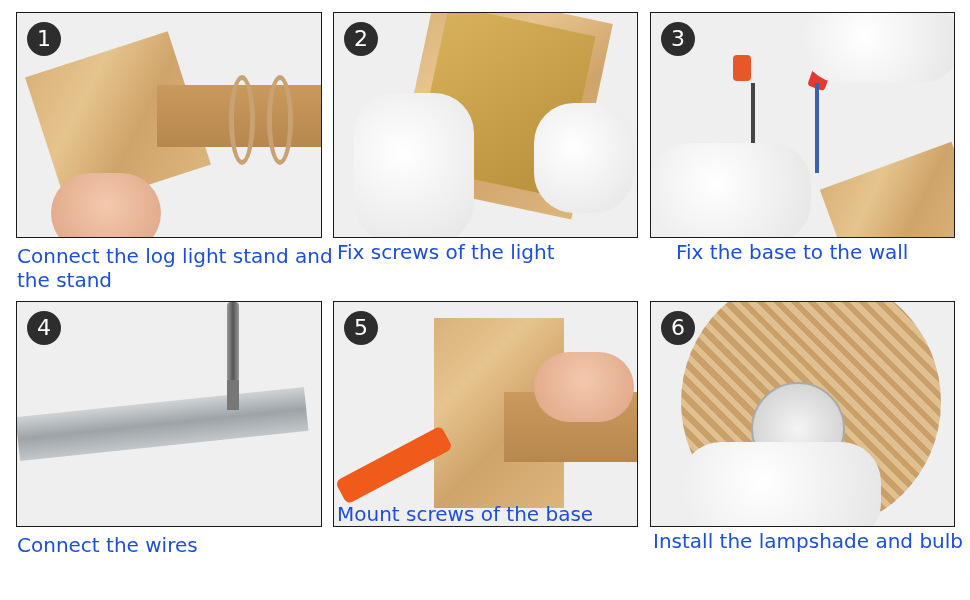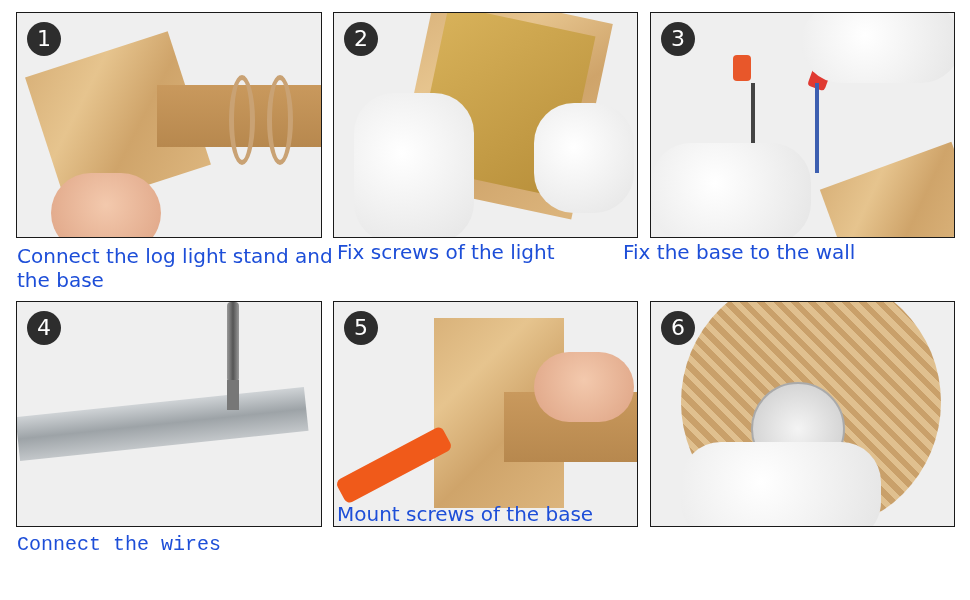--- a/index.html
+++ b/index.html
@@ -26,21 +26,21 @@
 <div class="panel" style="left:16px;top:12px;width:306px;height:226px;">
   <div class="badge">1</div>
   <div class="art wood" style="left:26px;top:38px;width:150px;height:140px;transform:rotate(-18deg);"></div>
   <div class="art wood-dark" style="left:140px;top:72px;width:180px;height:62px;"></div>
   <div class="art rope" style="left:212px;top:62px;width:16px;height:80px;"></div>
   <div class="art rope" style="left:250px;top:62px;width:16px;height:80px;"></div>
   <div class="art skin" style="left:34px;top:160px;width:110px;height:80px;border-radius:50px;"></div>
 </div>
 <div class="caption" style="left:17px;top:244px;">
   <div>Connect the log light stand and</div>
-  <div>the base</div>
+  <div>the stand</div>
 </div>
 
 <div class="panel" style="left:333px;top:12px;width:305px;height:226px;">
   <div class="badge">2</div>
   <div class="art wood" style="left:80px;top:-10px;width:180px;height:200px;transform:rotate(12deg);"></div>
   <div class="art gold" style="left:96px;top:6px;width:150px;height:165px;transform:rotate(12deg);"></div>
   <div class="art glove" style="left:20px;top:80px;width:120px;height:150px;"></div>
   <div class="art glove" style="left:200px;top:90px;width:100px;height:110px;"></div>
 </div>
 <div class="caption" style="left:337px;top:240px;">
@@ -49,31 +49,31 @@
 
 <div class="panel" style="left:650px;top:12px;width:305px;height:226px;">
   <div class="badge">3</div>
   <div class="art" style="left:82px;top:42px;width:18px;height:26px;background:#e8572a;border-radius:4px;"></div>
   <div class="art" style="left:160px;top:50px;width:18px;height:26px;background:#e03a32;border-radius:4px;transform:rotate(20deg);"></div>
   <div class="art" style="left:100px;top:70px;width:60px;height:90px;border-left:4px solid #444;border-right:4px solid #3d5fb0;"></div>
   <div class="art glove" style="left:0px;top:130px;width:160px;height:100px;"></div>
   <div class="art glove" style="left:150px;top:-10px;width:160px;height:80px;"></div>
   <div class="art wood" style="left:180px;top:150px;width:140px;height:90px;transform:rotate(-20deg);"></div>
 </div>
-<div class="caption" style="left:623px;top:240px;">
+<div class="caption" style="left:676px;top:240px;">
   <div>Fix the base to the wall</div>
 </div>
 
 <div class="panel" style="left:16px;top:301px;width:306px;height:226px;">
   <div class="badge">4</div>
   <div class="art steel" style="left:0px;top:100px;width:290px;height:44px;transform:rotate(-6deg);"></div>
   <div class="art" style="left:210px;top:0px;width:12px;height:80px;background:linear-gradient(90deg,#999,#555,#999);border-radius:4px;"></div>
   <div class="art" style="left:210px;top:78px;width:12px;height:30px;background:#777;"></div>
 </div>
-<div class="caption" style="left:17px;top:533px;font-family:Liberation Mono, monospace;">
+<div class="caption" style="left:17px;top:533px;">
   <div>Connect the wires</div>
 </div>
 
 <div class="panel" style="left:333px;top:301px;width:305px;height:226px;">
   <div class="badge">5</div>
   <div class="art wood" style="left:100px;top:16px;width:130px;height:190px;"></div>
   <div class="art wood-dark" style="left:170px;top:90px;width:140px;height:70px;"></div>
   <div class="art skin" style="left:200px;top:50px;width:100px;height:70px;border-radius:40px;"></div>
   <div class="art" style="left:0px;top:150px;width:120px;height:26px;background:#f05a1a;border-radius:6px;transform:rotate(-28deg);"></div>
 </div>
@@ -81,13 +81,14 @@
   <div>Mount screws of the base</div>
 </div>
 
 <div class="panel" style="left:650px;top:301px;width:305px;height:226px;">
   <div class="badge">6</div>
   <div class="art" style="left:30px;top:-30px;width:260px;height:260px;border-radius:50%;background:repeating-linear-gradient(45deg,#c9a06a 0 6px,#e0c08f 6px 12px);"></div>
   <div class="art" style="left:100px;top:80px;width:90px;height:90px;border-radius:50%;background:radial-gradient(circle,#f4f4f4,#c9c9c9);border:2px solid #aaa;"></div>
   <div class="art glove" style="left:30px;top:140px;width:200px;height:100px;"></div>
 </div>
 <div class="caption" style="left:653px;top:529px;">
+  <div>Install the lampshade and bulb</div>
 </div>
 
 </body></html>

